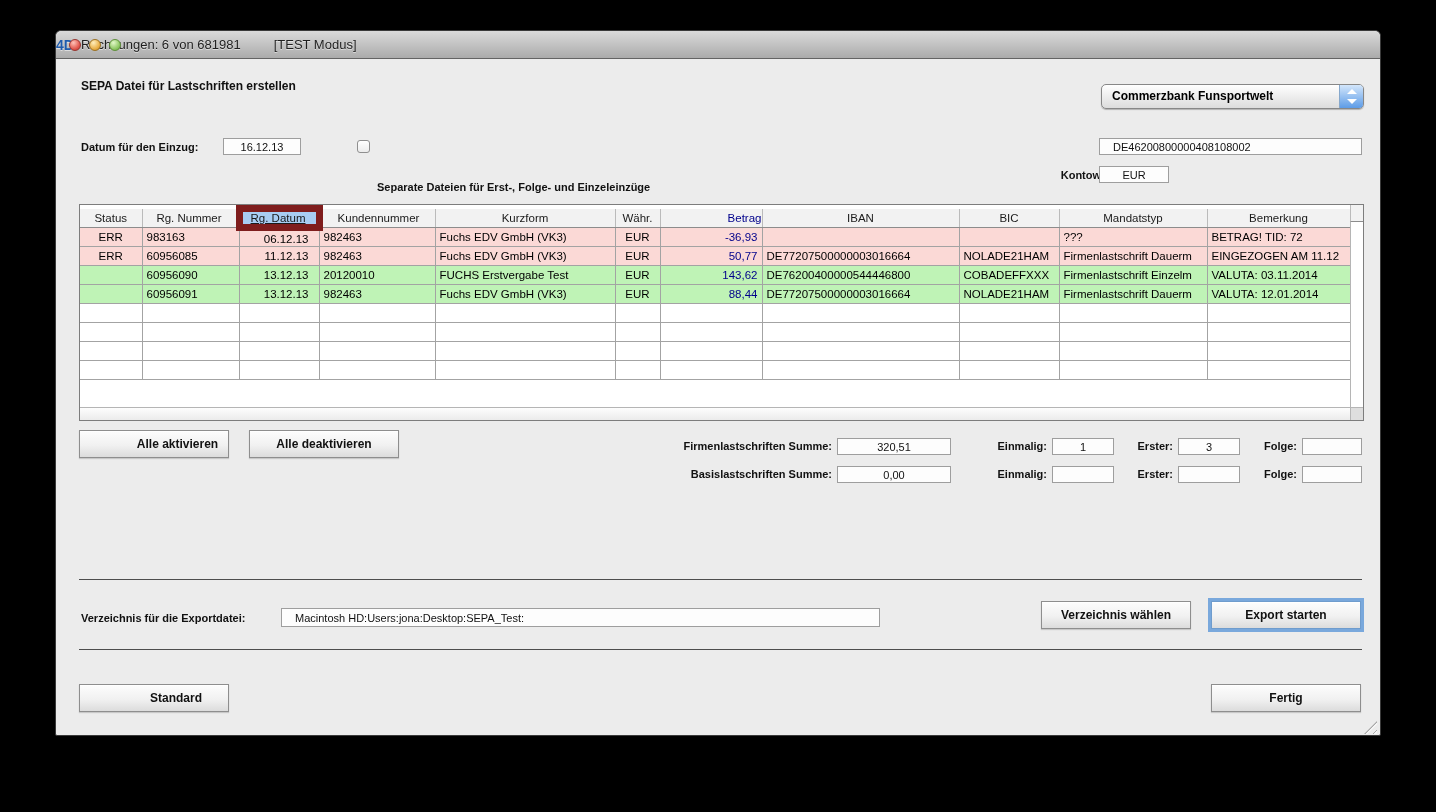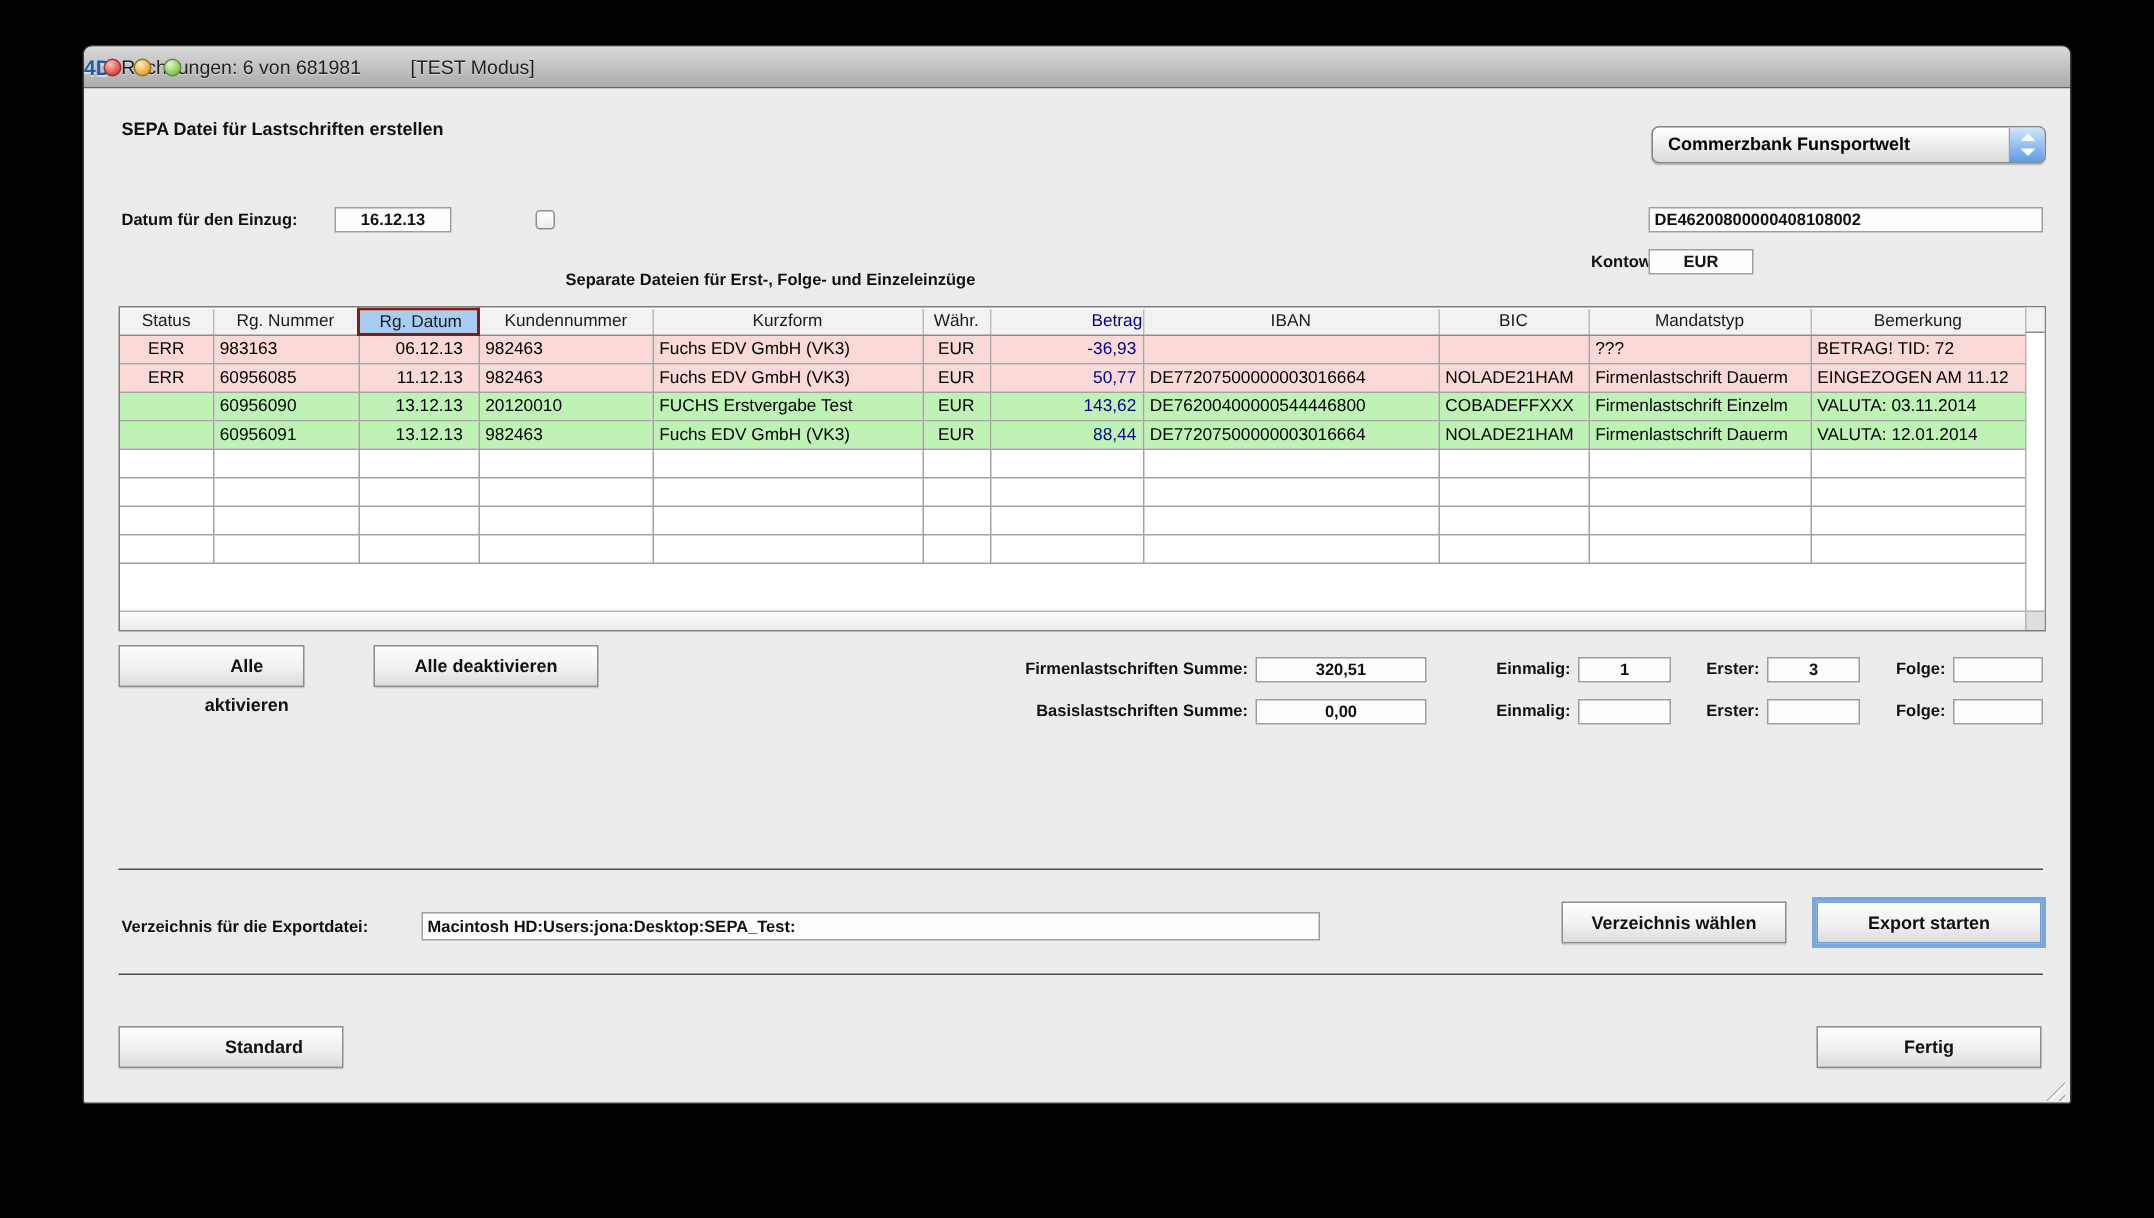--- a/index.html
+++ b/index.html
@@ -19,21 +19,21 @@
   .light.green { background:radial-gradient(circle at 35% 28%, #e2f7c8, #8dc763 65%, #69a03e); border:1px solid #5e8f39; }
   .title { display:flex; align-items:center; gap:7px; font-size:13px; color:#1f1f1f;
     text-shadow:0 1px 0 rgba(255,255,255,.5); }
   .logo4d { font-weight:bold; color:#1f5cae; font-size:14px; }
   .title-mode { margin-left:26px; }
   
   .content { position:relative; width:100%; height:678px; font-size:11px; }
   .lbl { position:absolute; font-weight:bold; font-size:11px; color:#111; white-space:nowrap; }
   .lbl.r { text-align:right; }
   .fld { position:absolute; border:1px solid #9e9e9e; background:#fdfdfd; color:#111;
-    font-family:inherit; font-weight:bold; font-size:11px; height:17px; padding:0 3px; }
+    font-family:inherit; font-weight:normal; font-size:11px; height:17px; padding:0 13px; }
   .fld.center { text-align:center; }
   
   .popup { position:absolute; left:1045px; top:25px; width:263px; height:25px;
     border:1px solid #878787; border-radius:5px; background:linear-gradient(#ffffff,#dcdcdc);
     box-shadow:0 1px 1px rgba(0,0,0,.25); cursor:default; }
   .popup-text { position:absolute; left:10px; top:4px; font-weight:bold; font-size:12px; }
   .popup-cap { position:absolute; right:0; top:0; width:24px; height:23px;
     border-radius:0 4px 4px 0; border-left:1px solid #86a8cc;
     background:linear-gradient(#d3e6fb,#5d9ce7); }
   .arr { position:absolute; left:7px; width:0; height:0; border-left:5px solid transparent; border-right:5px solid transparent; }
@@ -44,21 +44,21 @@
     border:1px solid #8f8f8f; border-radius:3px; background:linear-gradient(#fff,#ececec);
     box-shadow:inset 0 1px 1px rgba(255,255,255,.9); }
   
   .table-wrap { position:absolute; left:23px; top:145px; width:1285px; height:217px;
     border:1px solid #7d7d7d; background:#fff; }
   .table-viewport { position:absolute; left:0; top:0; right:13px; bottom:13px; overflow:hidden; }
   table { table-layout:fixed; width:1270px; border-collapse:collapse; }
   th { height:17px; font-weight:normal; font-size:11.5px; color:#1a1a1a;
     background:#f2f2f2; border-right:1px solid #bbb; border-bottom:1px solid #8c8c8c;
     white-space:nowrap; overflow:hidden; }
-  th.sorted { background:var(--sort-header,#a8cdf3); border:2px solid #7f1d1d; }
+  th.sorted { background:var(--sort-header,#a8cdf3); border:7px solid #7f1d1d;text-decoration:underline; }
   td { height:19px; font-size:11.5px; color:#000; padding:0 4px;
     border-right:1px solid #a3a3a3; border-bottom:1px solid #a3a3a3;
     white-space:nowrap; overflow:hidden; }
   tr.row-err td { background:var(--error-row,#fbd9d6); }
   tr.row-ok  td { background:var(--ok-row,#bff3b6); }
   .c0 { width:62px;  text-align:center; }
   .c1 { width:97px; }
   .c2 { width:80px;  text-align:right; padding-right:10px; }
   .c3 { width:116px; }
   .c4 { width:180px; }
@@ -256,21 +256,21 @@
               </tr>
             </tbody>
         </table>
       </div>
       <div class="vscroll-cap"></div>
       <div class="vscroll"></div>
       <div class="hscroll"></div>
       <div class="scroll-corner"></div>
     </div>
 
-    <div class="btn" style="left:23px; top:371px; width:124px;padding-left:47px;">Alle aktivieren</div>
+    <div class="btn" style="left:23px; top:371px; width:150px;padding-left:47px;">Alle aktivieren</div>
     <div class="btn" style="left:193px; top:371px; width:150px;">Alle deaktivieren</div>
 
     <div class="lbl r" style="left:556px; top:381px; width:220px;">Firmenlastschriften Summe:</div>
     <input class="fld center" style="left: 781px; top: 379px; width: 114px;" value="320,51">
     <div class="lbl r" style="left:906px; top:381px; width:85px;">Einmalig:</div>
     <input class="fld center" style="left: 996px; top: 379px; width: 62px;" value="1">
     <div class="lbl r" style="left:1062px; top:381px; width:55px;">Erster:</div>
     <input class="fld center" style="left: 1122px; top: 379px; width: 62px;" value="3">
     <div class="lbl r" style="left:1186px; top:381px; width:55px;">Folge:</div>
     <input class="fld center" style="left: 1246px; top: 379px; width: 60px;" value="">

